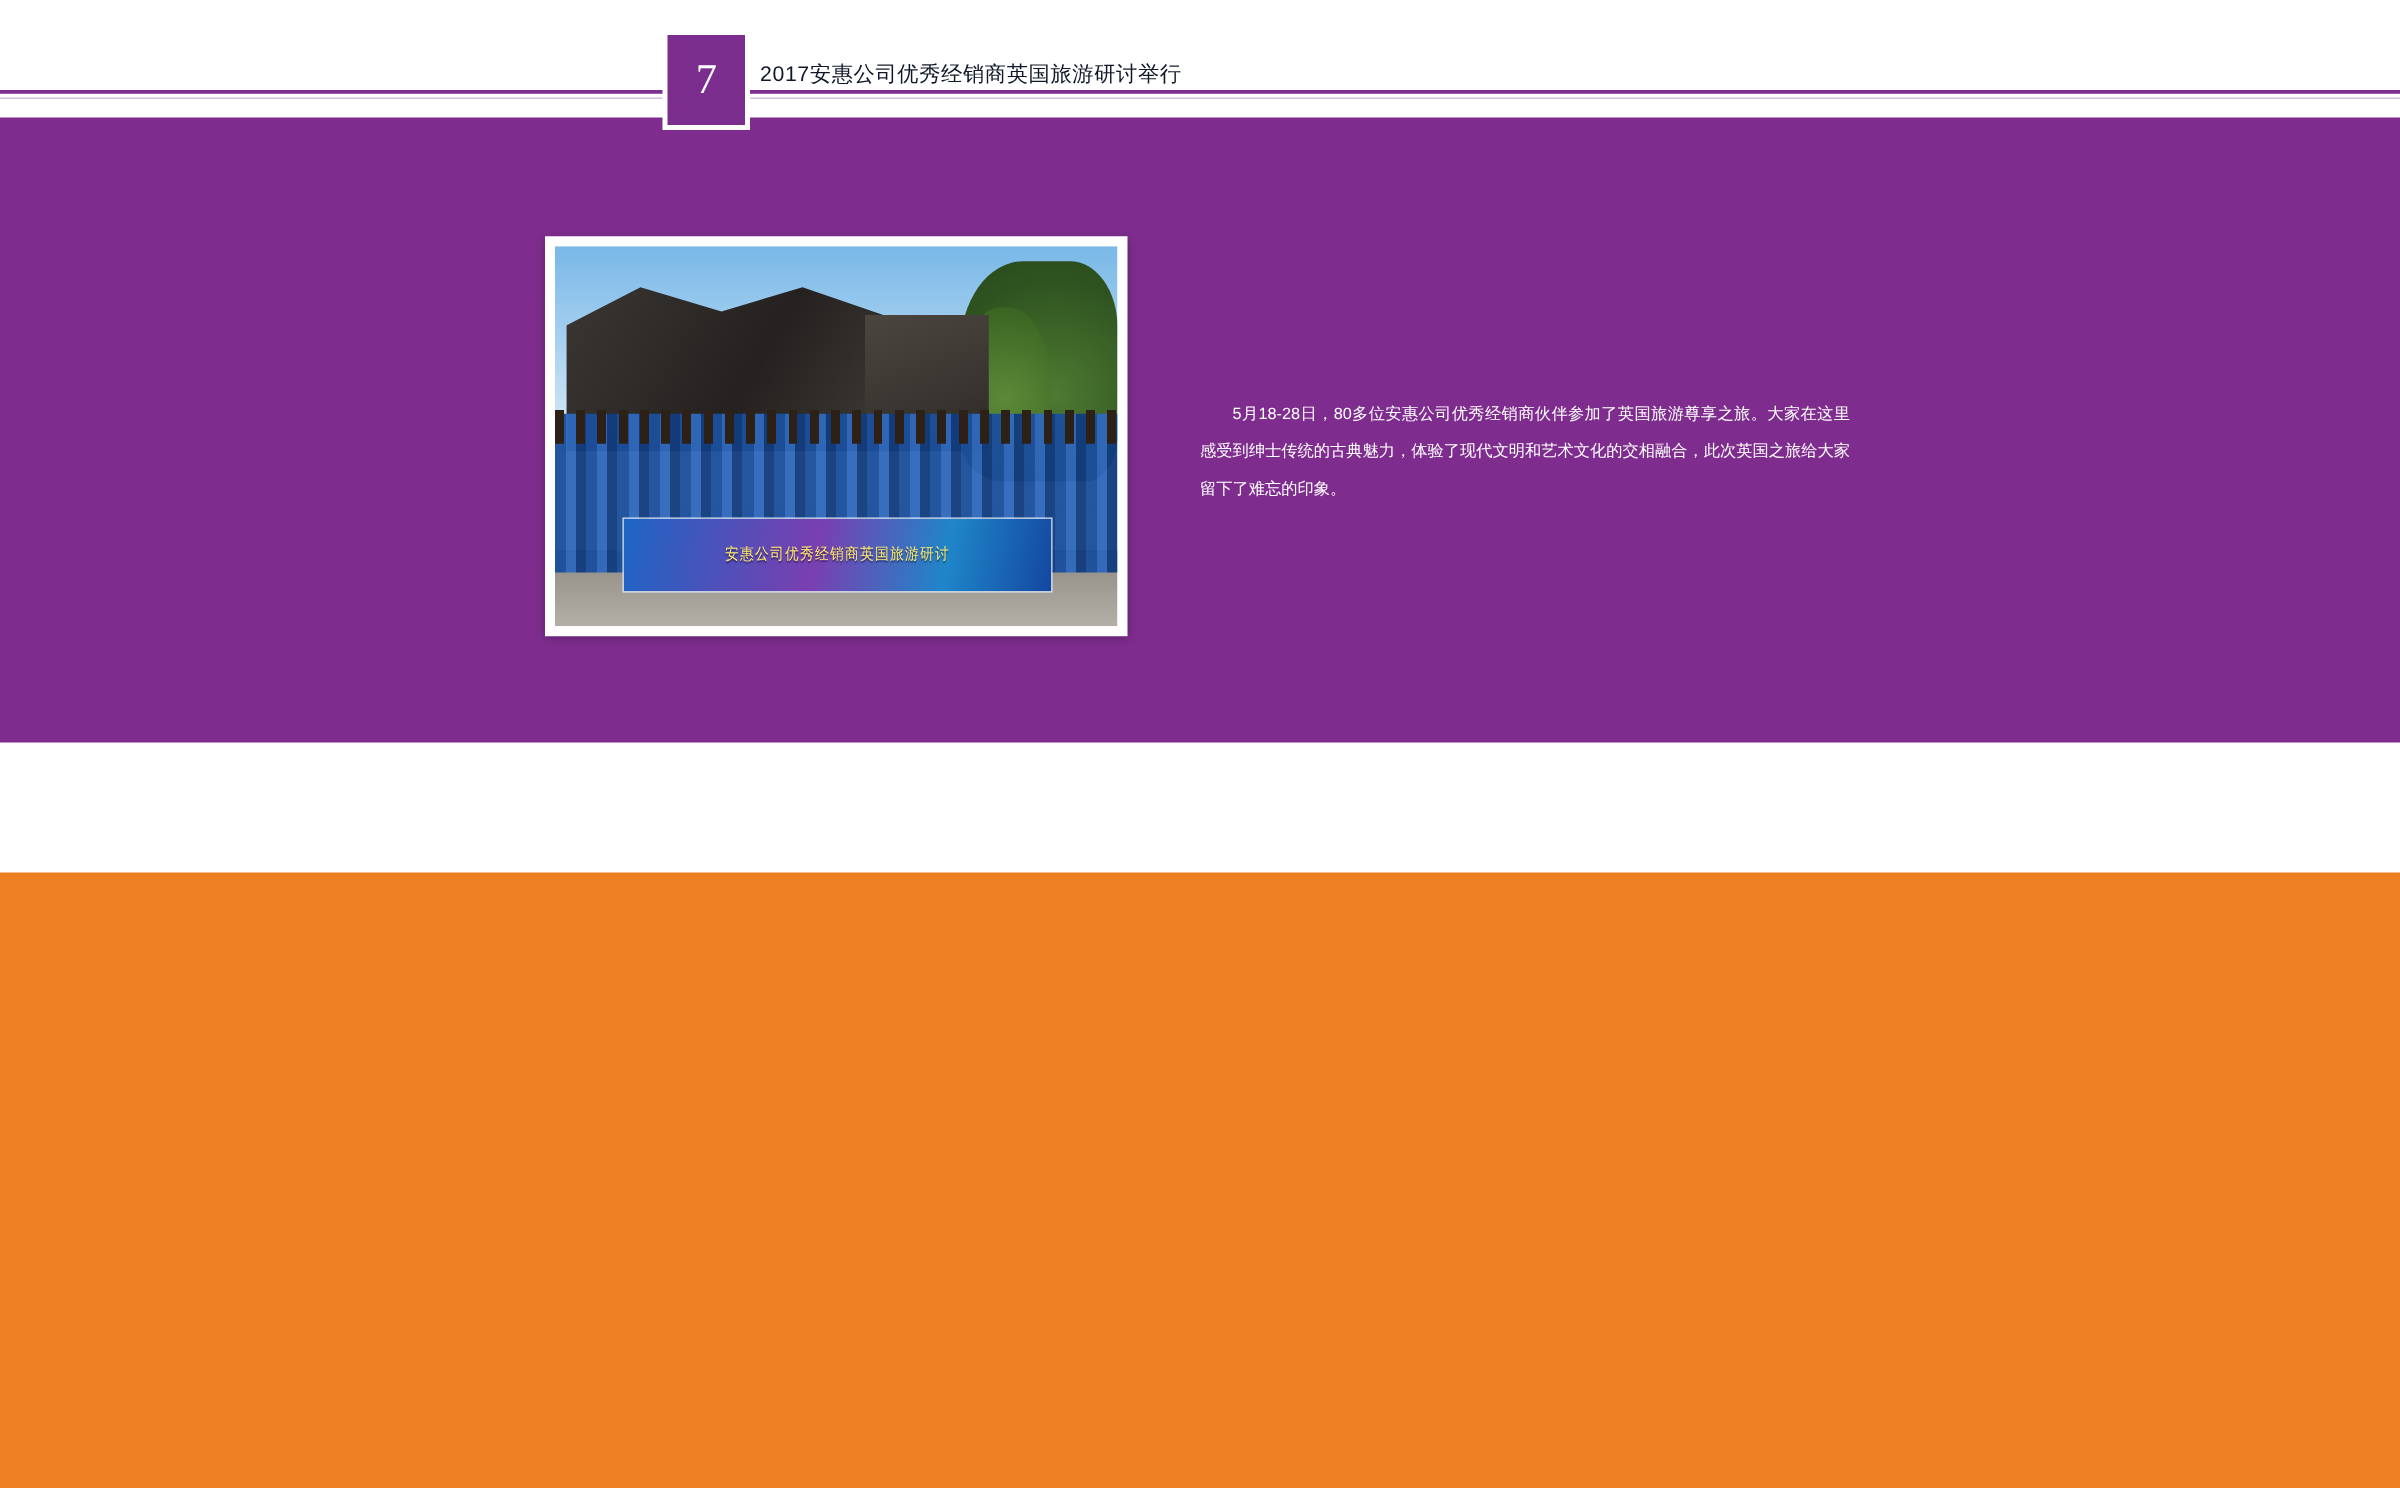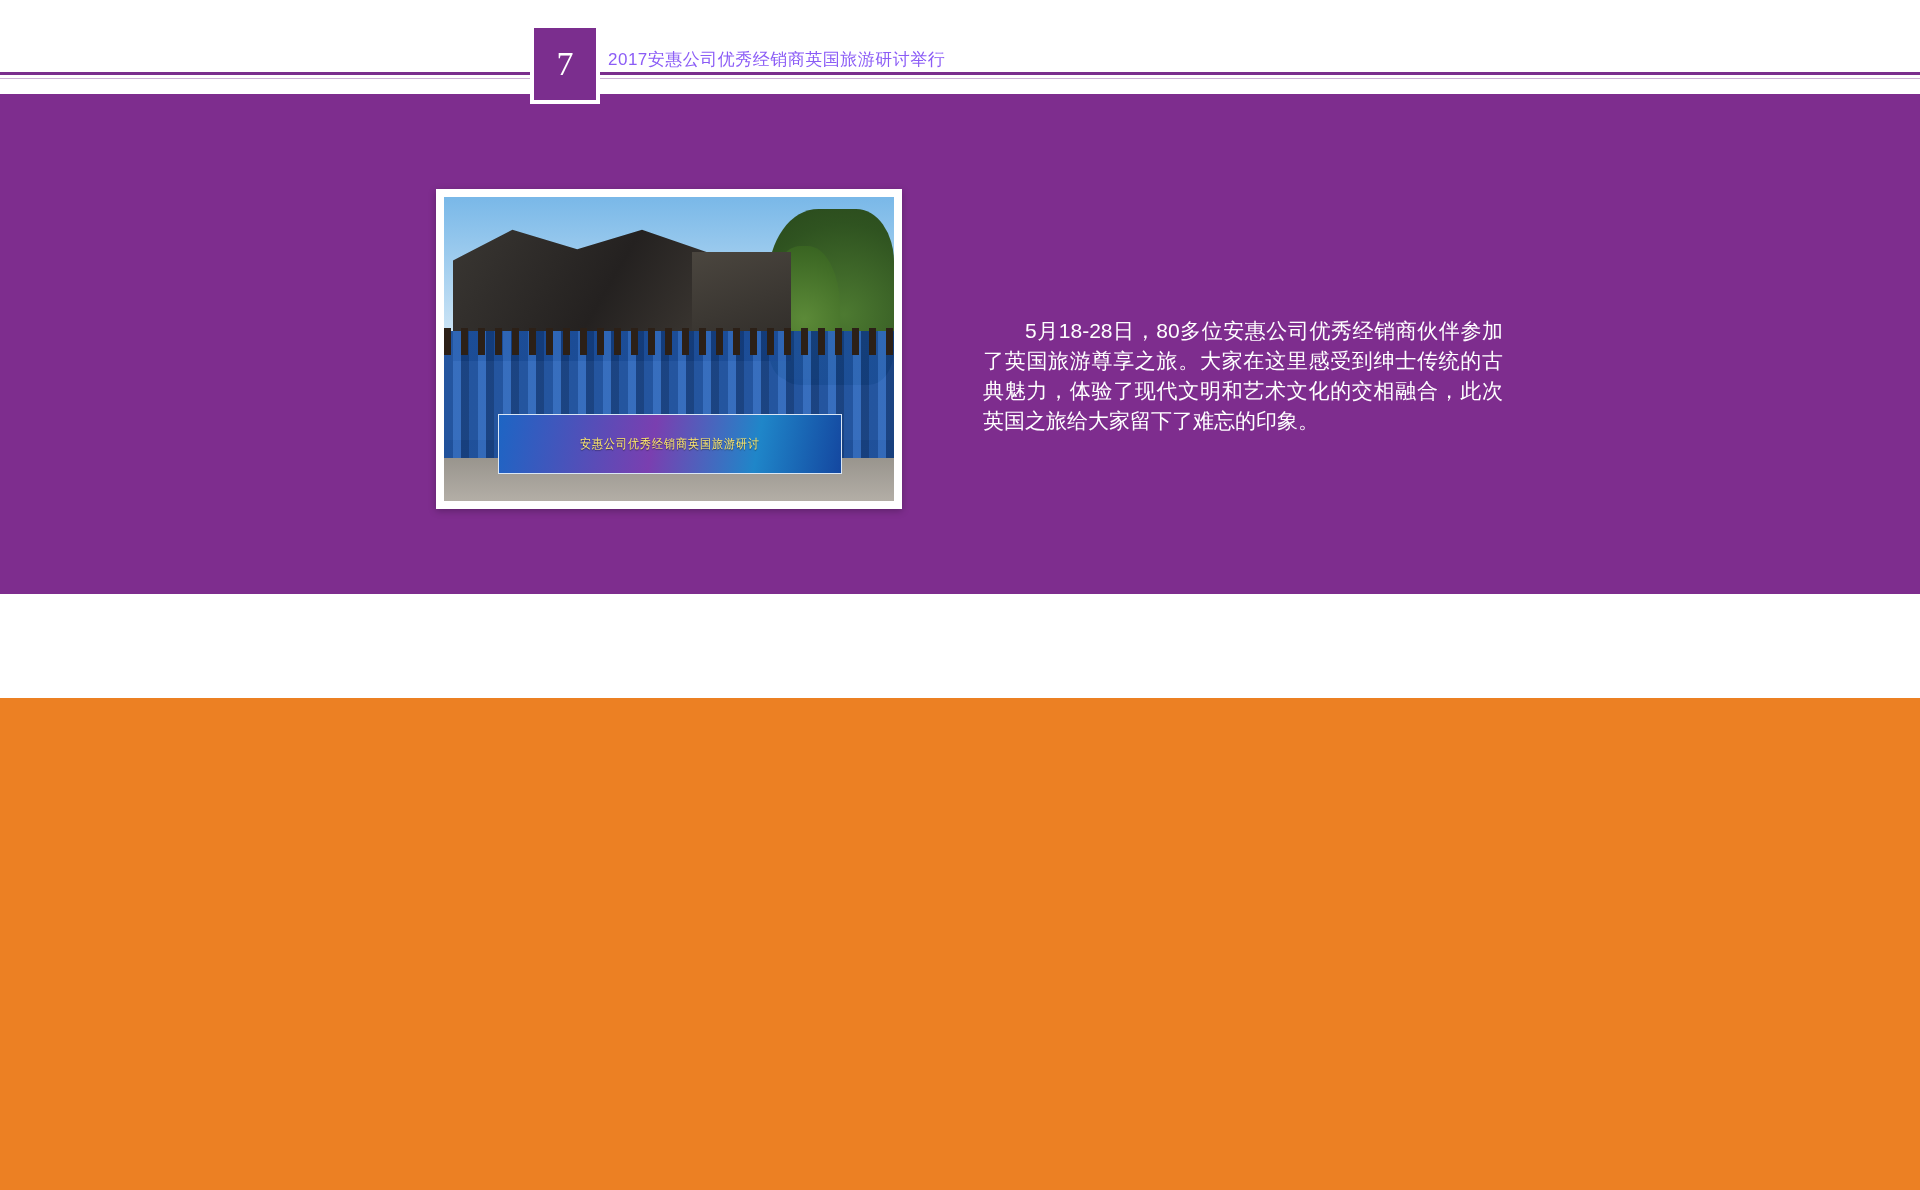--- a/index.html
+++ b/index.html
@@ -60,21 +60,21 @@
     align-items: center;
     justify-content: center;
     z-index: 6;
     box-shadow: 0 0 0 4px #ffffff;
   }
   .sec7-title {
     position: absolute;
     left: 608px;
     top: 48px;
     font-size: 17px;
-    color: #8b5cf6;
+    color: #0f172a;
     letter-spacing: 0.5px;
     white-space: nowrap;
   }
 
   .sec7-body {
     position: absolute;
     left: 0;
     top: 94px;
     width: 1920px;
     height: 500px;
@@ -155,25 +155,25 @@
     color: #ffe96a;
     font-size: 11px;
     letter-spacing: 1px;
     text-shadow: 0 1px 1px rgba(0,0,0,.5);
     white-space: nowrap;
     transform: scaleY(1.15);
   }
 
   .sec7-text {
     position: absolute;
-    left: 983px;
+    left: 960px;
     top: 222px;
     width: 520px;
     color: #ffffff;
-    font-size: 21px;
+    font-size: 13px;
     line-height: 30px;
     text-align: justify;
   }
   .sec7-text p { margin: 0; }
   .indent { text-indent: 2em; }
 
   
   .sec8-header {
     position: absolute;
     left: 0; top: 600px;

